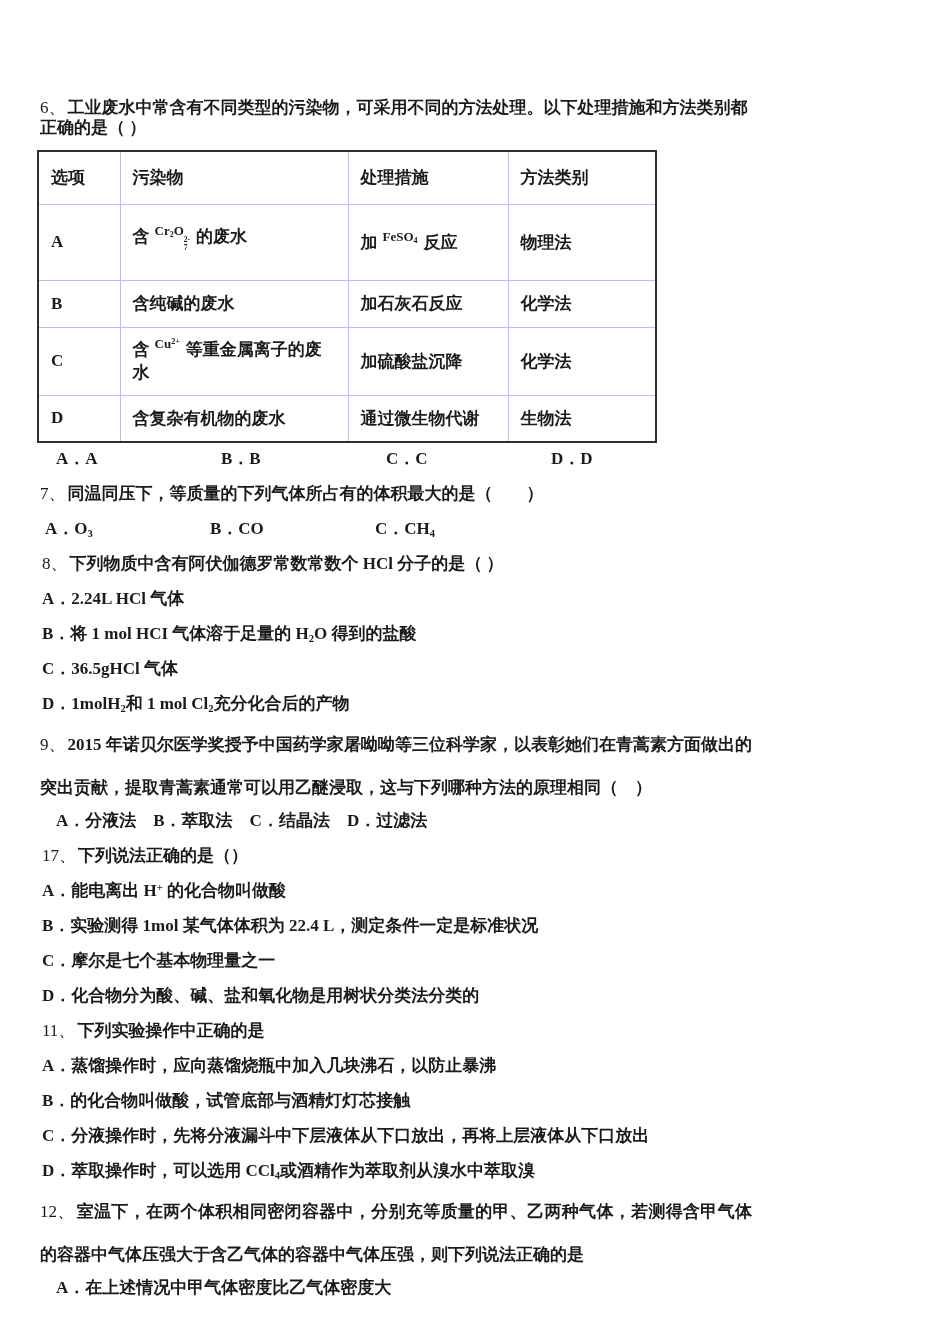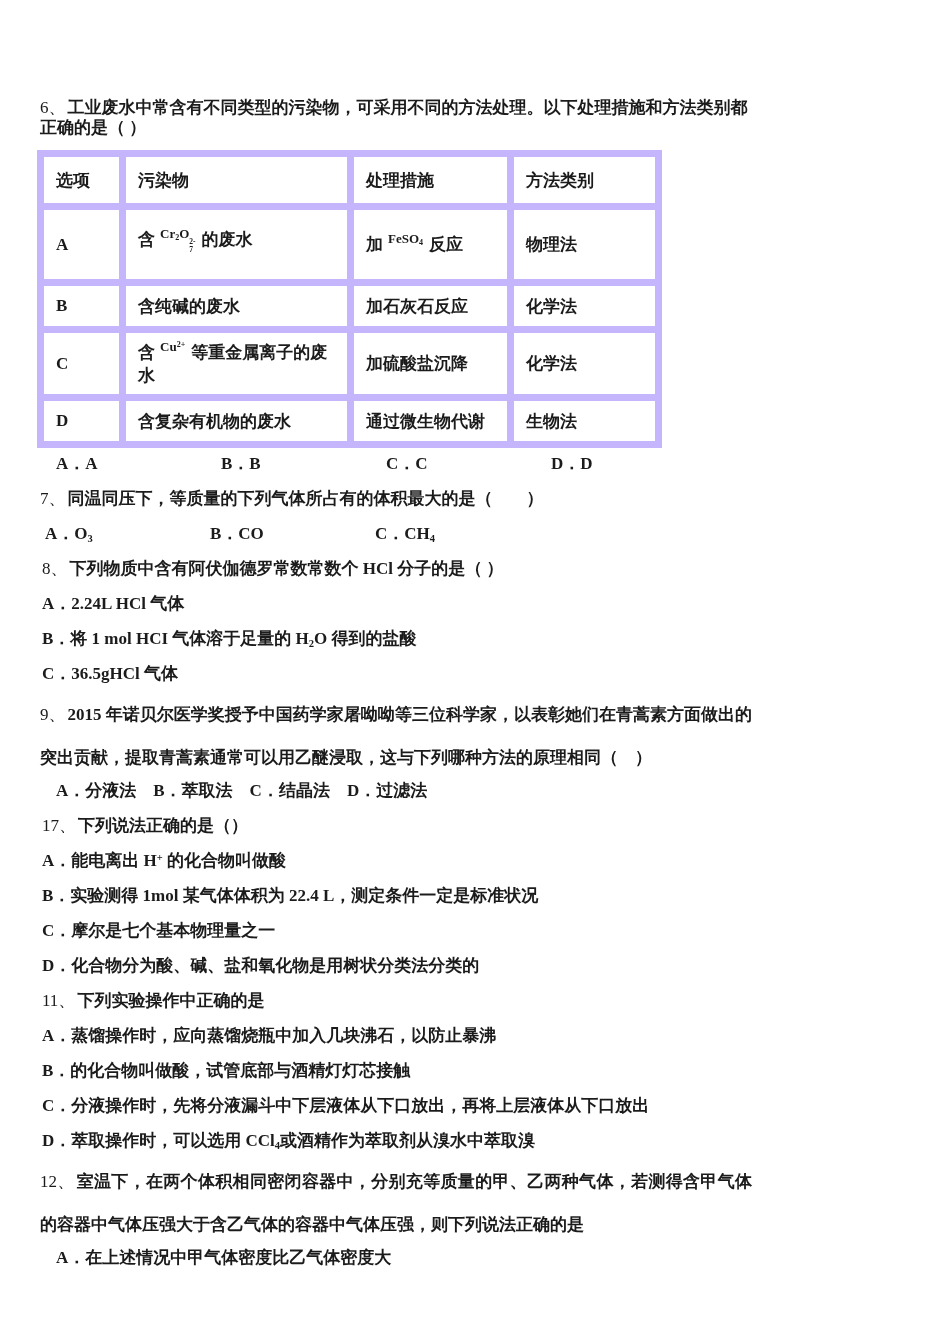--- a/index.html
+++ b/index.html
@@ -11,21 +11,21 @@
   .qnum{font-weight:400;font-family:"Liberation Serif","DejaVu Serif",serif;padding-right:2px;}
   .para{font-size:17px;line-height:43px;margin:-6px 0 2px 0;font-weight:700;text-align:justify;}
   sub{font-size:0.62em;vertical-align:-0.3em;line-height:0;}
   sup{font-size:0.62em;vertical-align:0.5em;line-height:0;}
   
   .stk{display:inline-flex;flex-direction:column;vertical-align:-0.5em;line-height:1;}
   .stk span{font-size:0.58em;line-height:1.05;display:block;text-align:left;}
   
   table.qtable{border-collapse:collapse;margin:0 0 6px -3px;table-layout:fixed;}
   table.qtable{border:2px solid #2e2e2e;}
-  table.qtable th,table.qtable td{border:7px solid #c4b5fd;padding:4px 12px;
+  table.qtable th,table.qtable td{border:1px solid #c4b5fd;padding:4px 12px;
       text-align:left;vertical-align:middle;font-size:17px;font-weight:700;}
   table.qtable tr.r-hdr{height:53px;}
   table.qtable tr.r-a{height:76px;}
   table.qtable tr.r-b{height:47px;}
   table.qtable tr.r-c{height:68px;}
   table.qtable tr.r-d{height:47px;}
   .col-opt{width:82px;}
   .col-pol{width:228px;}
   .col-tre{width:160px;}
   .col-cat{width:148px;}
@@ -106,20 +106,21 @@
       <span>B．CO</span>
       <span>C．CH<sub>4</sub></span>
     </div>
   </section>
 
   <section class="q8-opts">
     <p class="line"><span class="qnum">8、</span><span>下列物质中含有阿伏伽德罗常数常数个 HCl 分子的是（  ）</span></p>
     <p class="line">A．2.24L HCl 气体</p>
     <p class="line">B．将 1 mol HCI 气体溶于足量的 H<sub>2</sub>O 得到的盐酸</p>
     <p class="line">C．36.5gHCl 气体</p>
+    <p class="line">D．1molH<sub>2</sub>和 1 mol Cl<sub>2</sub>充分化合后的产物</p>
   </section>
 
   <section>
     <p class="para"><span class="qnum">9、</span><span>2015 年诺贝尔医学奖授予中国药学家屠呦呦等三位科学家，以表彰她们在青蒿素方面做出的突出贡献，提取青蒿素通常可以用乙醚浸取，这与下列哪种方法的原理相同（　）</span></p>
     <p class="line opt-line">A．分液法　B．萃取法　C．结晶法　D．过滤法</p>
   </section>
 
   <section class="q10-opts">
     <p class="line"><span class="qnum">17、</span><span>下列说法正确的是（）</span></p>
     <p class="line">A．能电离出 H<sup>+</sup> 的化合物叫做酸</p>

